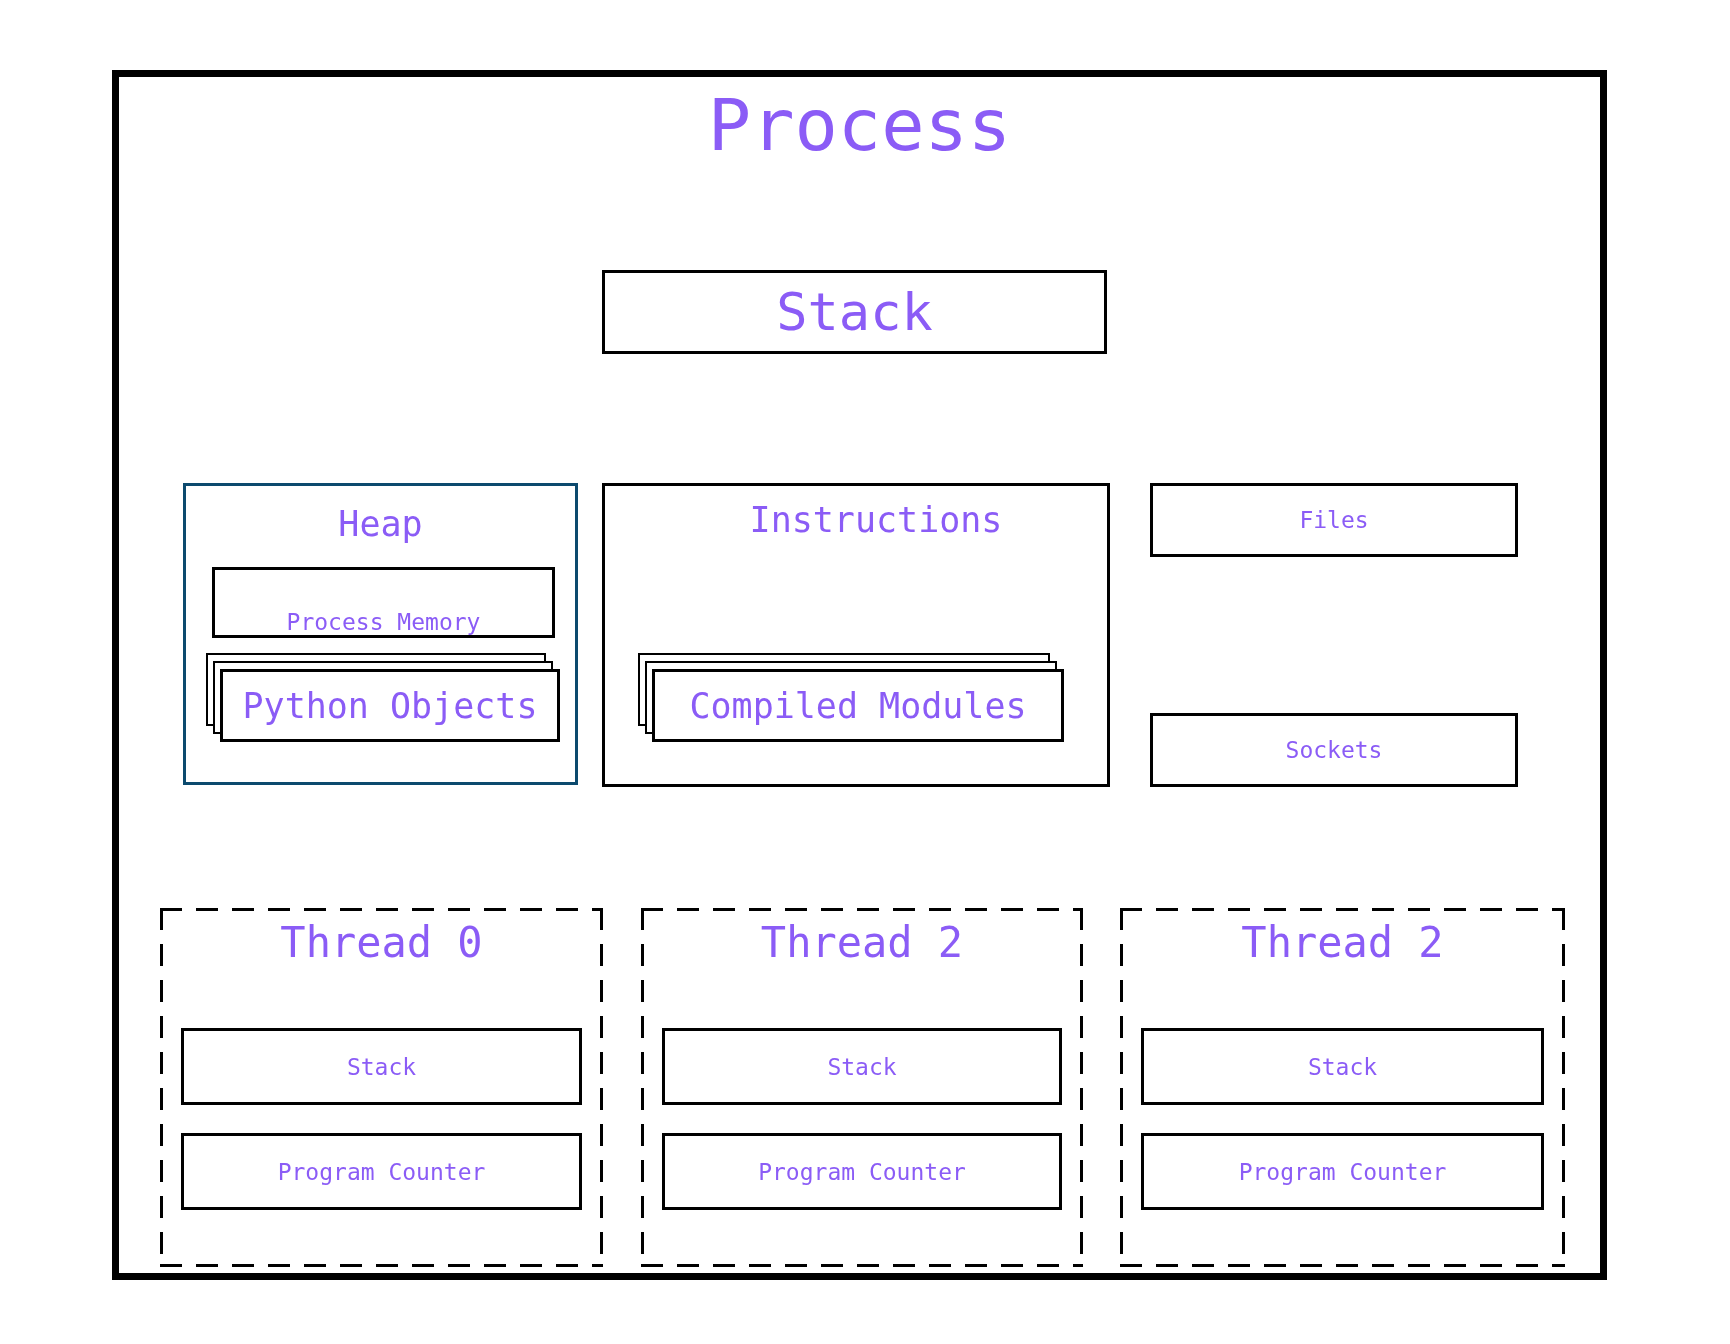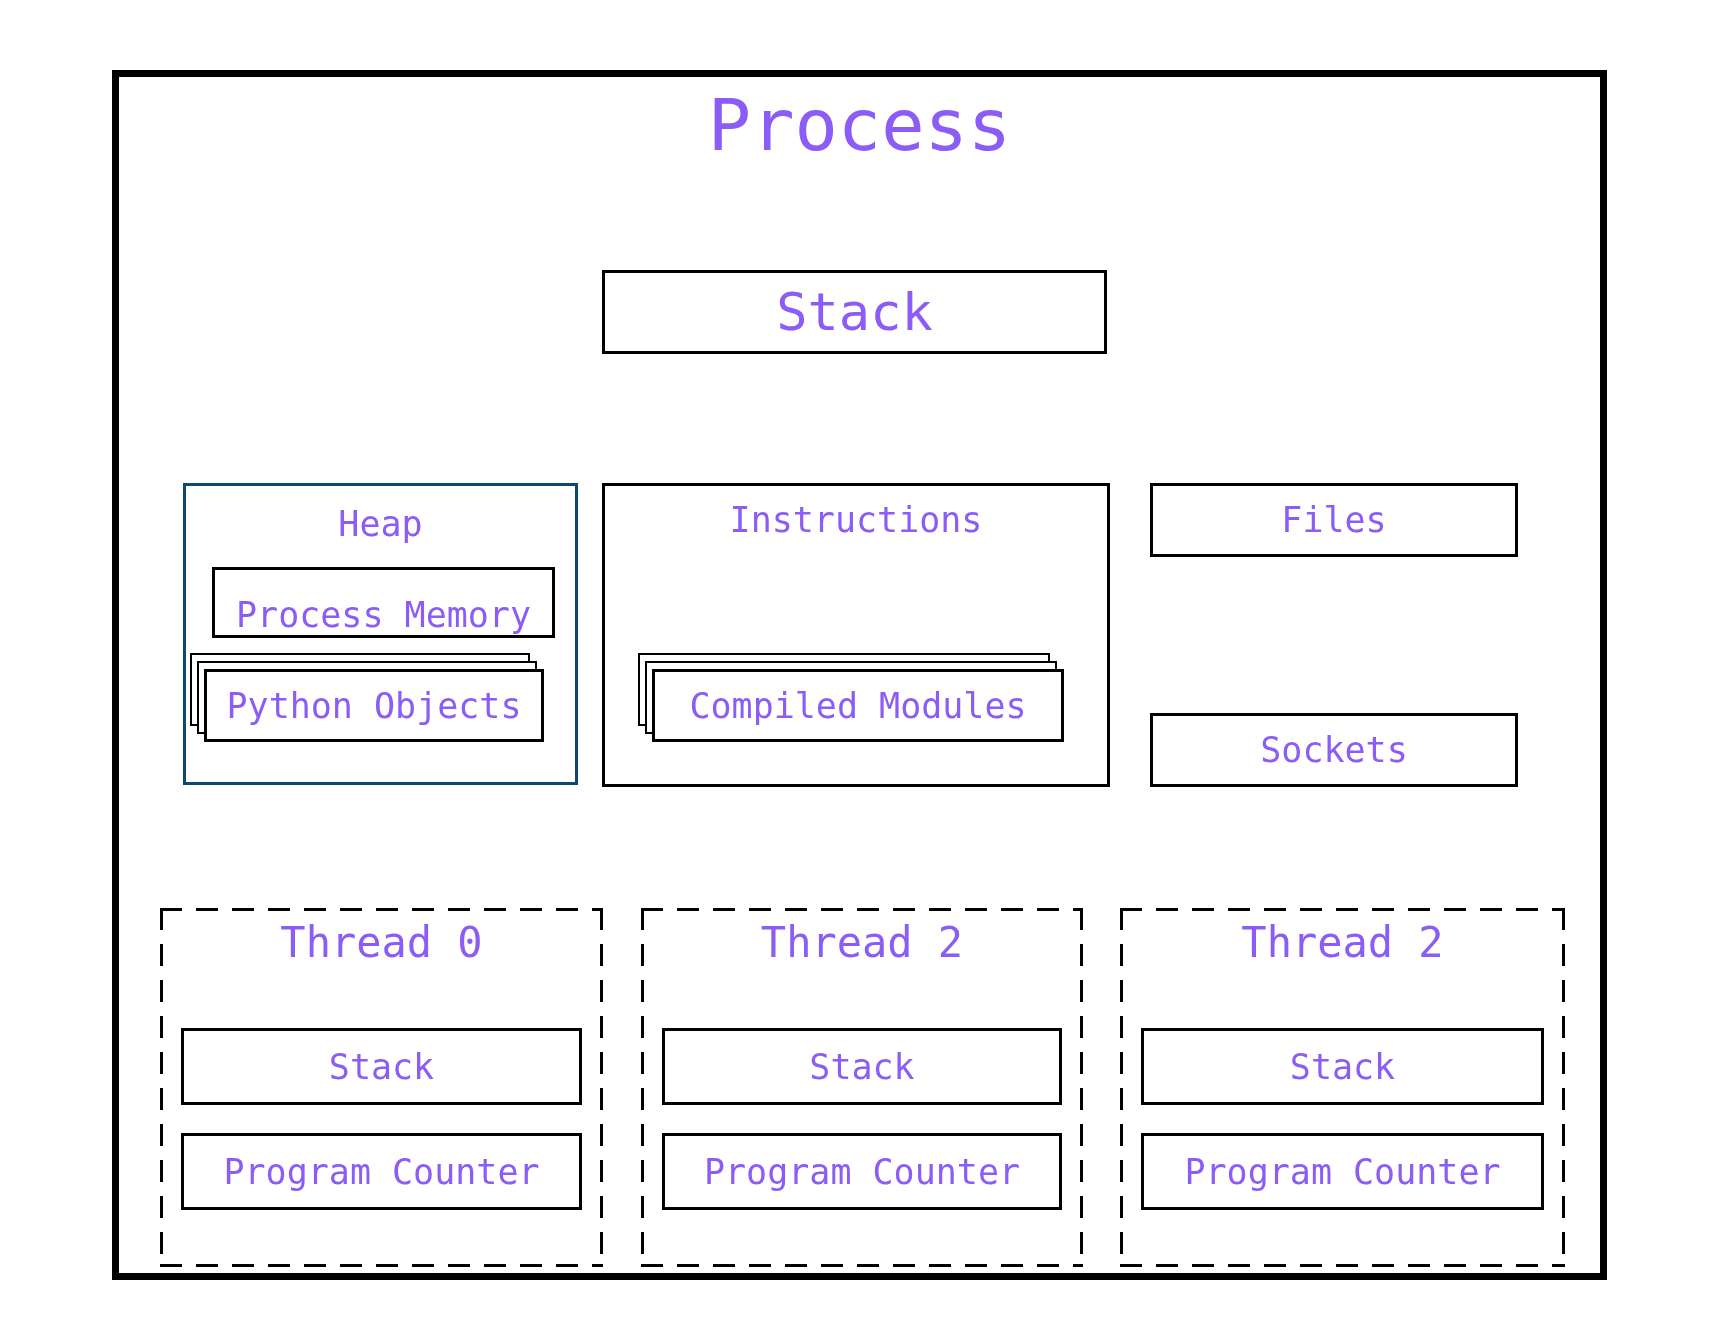--- a/index.html
+++ b/index.html
@@ -6,21 +6,21 @@
   #canvas{
     position:relative;width:1730px;height:1344px;background:#ffffff;
     font-family:"DejaVu Sans Mono","Liberation Mono",monospace;color:#8b5cf6;
     overflow:hidden;
   }
   .abs{position:absolute;}
   
   #process-box{left:112px;top:70px;width:1495px;height:1210px;border:7px solid #000;box-sizing:border-box;}
   #process-title{left:112px;top:86px;width:1495px;text-align:center;font-size:72px;line-height:1.1;}
   
-  .lbox{border:3px solid #000;box-sizing:border-box;background:#fff;display:flex;align-items:center;justify-content:center;font-size:35px;}
+  .lbox{border:3px solid #000;box-sizing:border-box;background:#fff;display:flex;align-items:center;justify-content:center;font-size:23px;}
   
   #main-stack-box{left:602px;top:270px;width:505px;height:84px;font-size:52px;}
   
   #heap-box{left:183px;top:483px;width:395px;height:302px;border:3px solid #0c4a6e;box-sizing:border-box;background:#fff;}
   #instructions-box{left:602px;top:483px;width:508px;height:304px;border:3px solid #000;box-sizing:border-box;background:#fff;}
   .section-title{left:0;top:17px;width:100%;text-align:center;font-size:35px;line-height:1.2;}
   
   .card-stack{position:absolute;}
   .card-layer{position:absolute;background:#fff;border:2px solid #000;box-sizing:border-box;}
   .card-front{border-width:3px;display:flex;align-items:center;justify-content:center;font-size:35px;}
@@ -46,31 +46,31 @@
 
   <div class="abs lbox" id="main-stack-box">
     <span>Stack</span>
   </div>
 
   <div class="abs" id="heap-box">
     <div class="abs section-title">Heap</div>
     <div class="abs lbox" style="left:26px;top:81px;width:343px;height:71px;align-items:flex-end;">
       <span>Process Memory</span>
     </div>
-    <div class="card-stack" style="left:4px;top:167px;width:354px;height:107px;">
+    <div class="card-stack" style="left:20px;top:167px;width:354px;height:107px;">
       <div class="card-layer" style="left:0;top:0;width:340px;height:73px;"></div>
       <div class="card-layer" style="left:7px;top:8px;width:340px;height:73px;"></div>
       <div class="card-layer card-front" style="left:14px;top:16px;width:340px;height:73px;">
         <span>Python Objects</span>
       </div>
     </div>
   </div>
 
   <div class="abs" id="instructions-box">
-    <div class="abs section-title" style="top:13px;">Instructions</div>
+    <div class="abs section-title" style="top:13px;margin-left:20px;">Instructions</div>
     <div class="card-stack" style="left:33px;top:167px;width:426px;height:89px;">
       <div class="card-layer" style="left:0;top:0;width:412px;height:73px;"></div>
       <div class="card-layer" style="left:7px;top:8px;width:412px;height:73px;"></div>
       <div class="card-layer card-front" style="left:14px;top:16px;width:412px;height:73px;">
         <span>Compiled Modules</span>
       </div>
     </div>
   </div>
 
   <div class="abs lbox resource-box" style="top:483px;">

